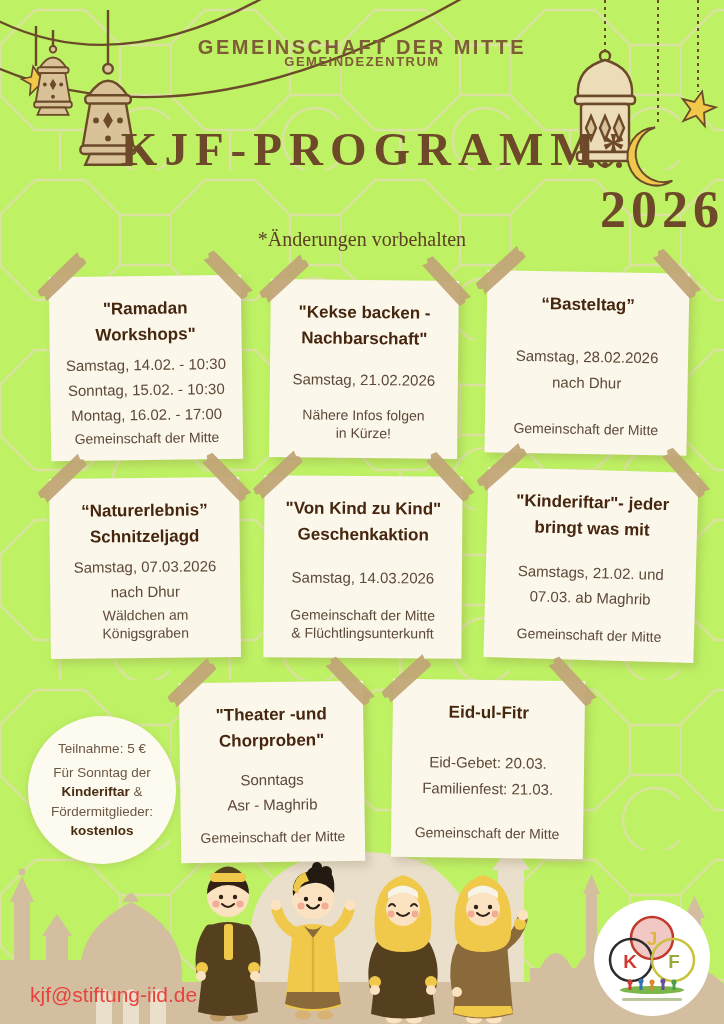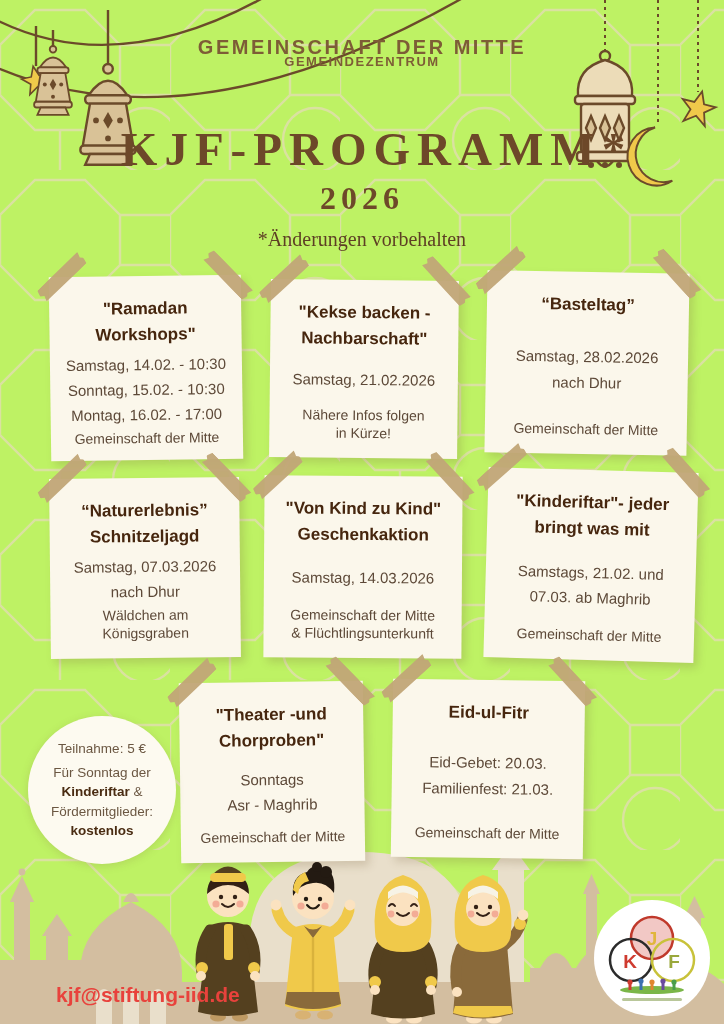--- a/index.html
+++ b/index.html
@@ -7,21 +7,21 @@
           font-family:"Liberation Sans",sans-serif;color:#5d4938;}
   svg{display:block;}
   .abs{position:absolute;}
 
   
   .hdr{position:absolute;left:0;right:0;text-align:center;}
   .org{top:36px;font-size:20px;font-weight:bold;letter-spacing:2.5px;color:#7d5d36;}
   .sub1{top:54px;font-size:13px;font-weight:bold;letter-spacing:1.5px;color:#7d5d36;}
   .sub2{top:84px;font-size:13px;font-weight:bold;letter-spacing:1.5px;color:#7d5d36;}
   .title{top:122px;font-size:47px;font-family:"Liberation Serif",serif;letter-spacing:7px;color:#6d4829;font-weight:600;margin-left:29px;}
-  .year{top:180px;font-size:32px;font-family:"Liberation Serif",serif;letter-spacing:5px;color:#6d4829;font-weight:600;}
+  .year{top:180px;font-size:52px;font-family:"Liberation Serif",serif;letter-spacing:5px;color:#6d4829;font-weight:600;text-align:right;}
   .note{top:228px;font-size:20px;font-family:"Liberation Serif",serif;color:#5d3f24;}
 
   
   .card{position:absolute;background:#fbf7eb;box-shadow:4px 5px 8px rgba(120,95,60,.22);
         display:flex;flex-direction:column;text-align:center;padding:12px 6px 10px;box-sizing:border-box;}
   .card-title{margin:8px 2px 6px;font-size:17px;line-height:1.55;font-weight:bold;color:#46260e;}
   .card-rows{flex:1;display:flex;flex-direction:column;justify-content:center;gap:5px;font-size:15px;line-height:1.35;color:#5d4938;}
   .card-place{margin:4px 0 6px;font-size:14px;line-height:1.3;color:#5d4938;}
   .tape{position:absolute;width:58px;height:16px;background:#c1a577;opacity:.95;
         clip-path:polygon(4% 0,100% 10%,96% 45%,100% 62%,97% 100%,2% 88%,6% 55%,0 38%);}
@@ -40,21 +40,21 @@
   .badge{position:absolute;left:28px;top:716px;width:148px;height:148px;border-radius:50%;
          background:#fdfaf0;box-shadow:0 2px 8px rgba(120,95,60,.18);
          display:flex;flex-direction:column;align-items:center;justify-content:center;
          font-size:13.5px;line-height:1.45;color:#6b5742;text-align:center;}
   .badge .fee{margin-bottom:4px;}
   .badge b{color:#4a2c12;}
 
   
   .anmeldung{position:absolute;left:34px;top:932px;background:#e8423c;border:3px solid #ef6059;
              border-radius:30px;padding:6px 20px;color:#fff;font-size:22px;font-weight:bold;letter-spacing:1px;cursor:pointer;}
-  .email{position:absolute;left:30px;top:983px;color:#e8423c;font-size:21px;font-weight:bold;cursor:pointer;margin-left:26px;}
+  .email{position:absolute;left:30px;top:983px;color:#e8423c;font-size:21px;font-weight:normal;cursor:pointer;}
 
   .logo{position:absolute;left:592px;top:898px;}
 </style>
 </head>
 <body>
 
 <div class="poster">
 
   <svg class="abs" style="left:0;top:0;" width="724" height="1024">
     <defs>

